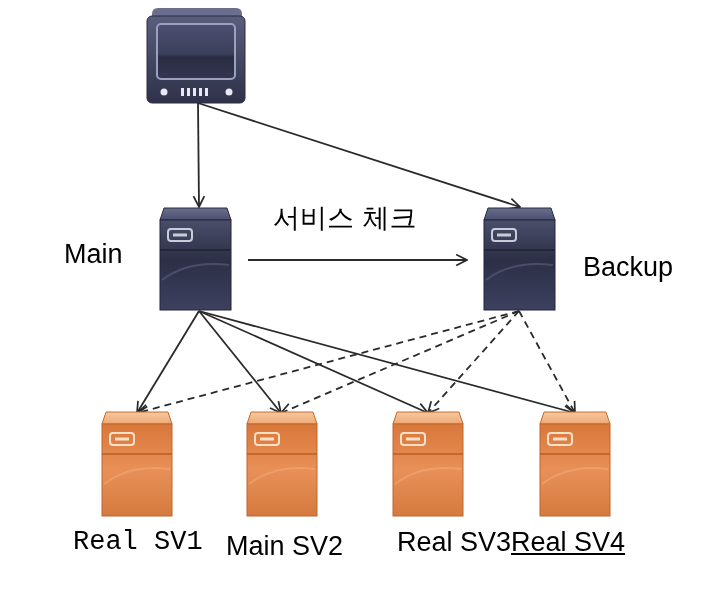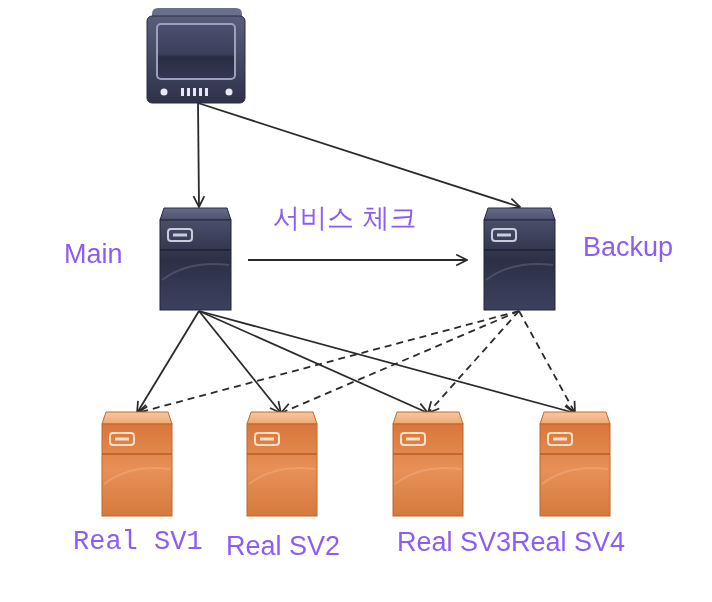--- a/index.html
+++ b/index.html
@@ -1,19 +1,19 @@
 <!DOCTYPE html>
 <html><head>
 <meta charset="utf-8">
 <style>
   html, body { margin: 0; padding: 0; background: #ffffff; }
   body { width: 712px; height: 602px; position: relative; overflow: hidden;
          font-family: "Liberation Sans", "DejaVu Sans", sans-serif; }
   #canvas { position: absolute; left: 0; top: 0; width: 712px; height: 602px; }
-  .lbl { position: absolute; color: #8b5cf6; font-size: 27px; white-space: nowrap; }
+  .lbl { position: absolute; color: #000000; font-size: 27px; white-space: nowrap; }
 </style>
 </head>
 <body>
 
 <svg id="canvas" viewBox="0 0 712 602" xmlns="http://www.w3.org/2000/svg">
   <defs>
     <linearGradient id="darkFront" x1="0" y1="0" x2="0" y2="1">
       <stop offset="0" stop-color="#4a4e6a"></stop>
       <stop offset="0.45" stop-color="#2c2f45"></stop>
       <stop offset="1" stop-color="#3d4160"></stop>
@@ -135,19 +135,19 @@
           <line x1="540" y1="454" x2="610" y2="454" stroke="#b85d24" stroke-width="1.5"></line>
           <rect x="548" y="433" width="24" height="12" rx="3" fill="none" stroke="#fbe0c8" stroke-width="2"></rect>
           <rect x="553" y="437.5" width="14" height="3" fill="#fbe0c8"></rect>
           <path d="M542,484 Q568,464 608,469" fill="none" stroke="#f1a877" stroke-width="2" opacity="0.6"></path>
         </g>
       </g>
     </g>
 </svg>
 
 <div class="lbl" style="left:64px; top:239px;">Main</div>
-<div class="lbl" style="left:583px; top:232px;">Backup</div>
+<div class="lbl" style="left:583px; top:252px;">Backup</div>
 <div class="lbl" style="left:273px; top:200px; font-family:'DejaVu Sans', sans-serif; font-size:27px;">서비스 체크</div>
 
 <div class="lbl" style="left:73px; top:527px;font-family:Liberation Mono, monospace;">Real SV1</div>
-<div class="lbl" style="left:226px; top:531px;">Real SV2</div>
+<div class="lbl" style="left:226px; top:531px;">Main SV2</div>
 <div class="lbl" style="left:373px; top:527px;margin-left:24px;">Real SV3</div>
-<div class="lbl" style="left:511px; top:527px;">Real SV4</div>
+<div class="lbl" style="left:511px; top:527px;text-decoration:underline;">Real SV4</div>
 
 </body></html>

